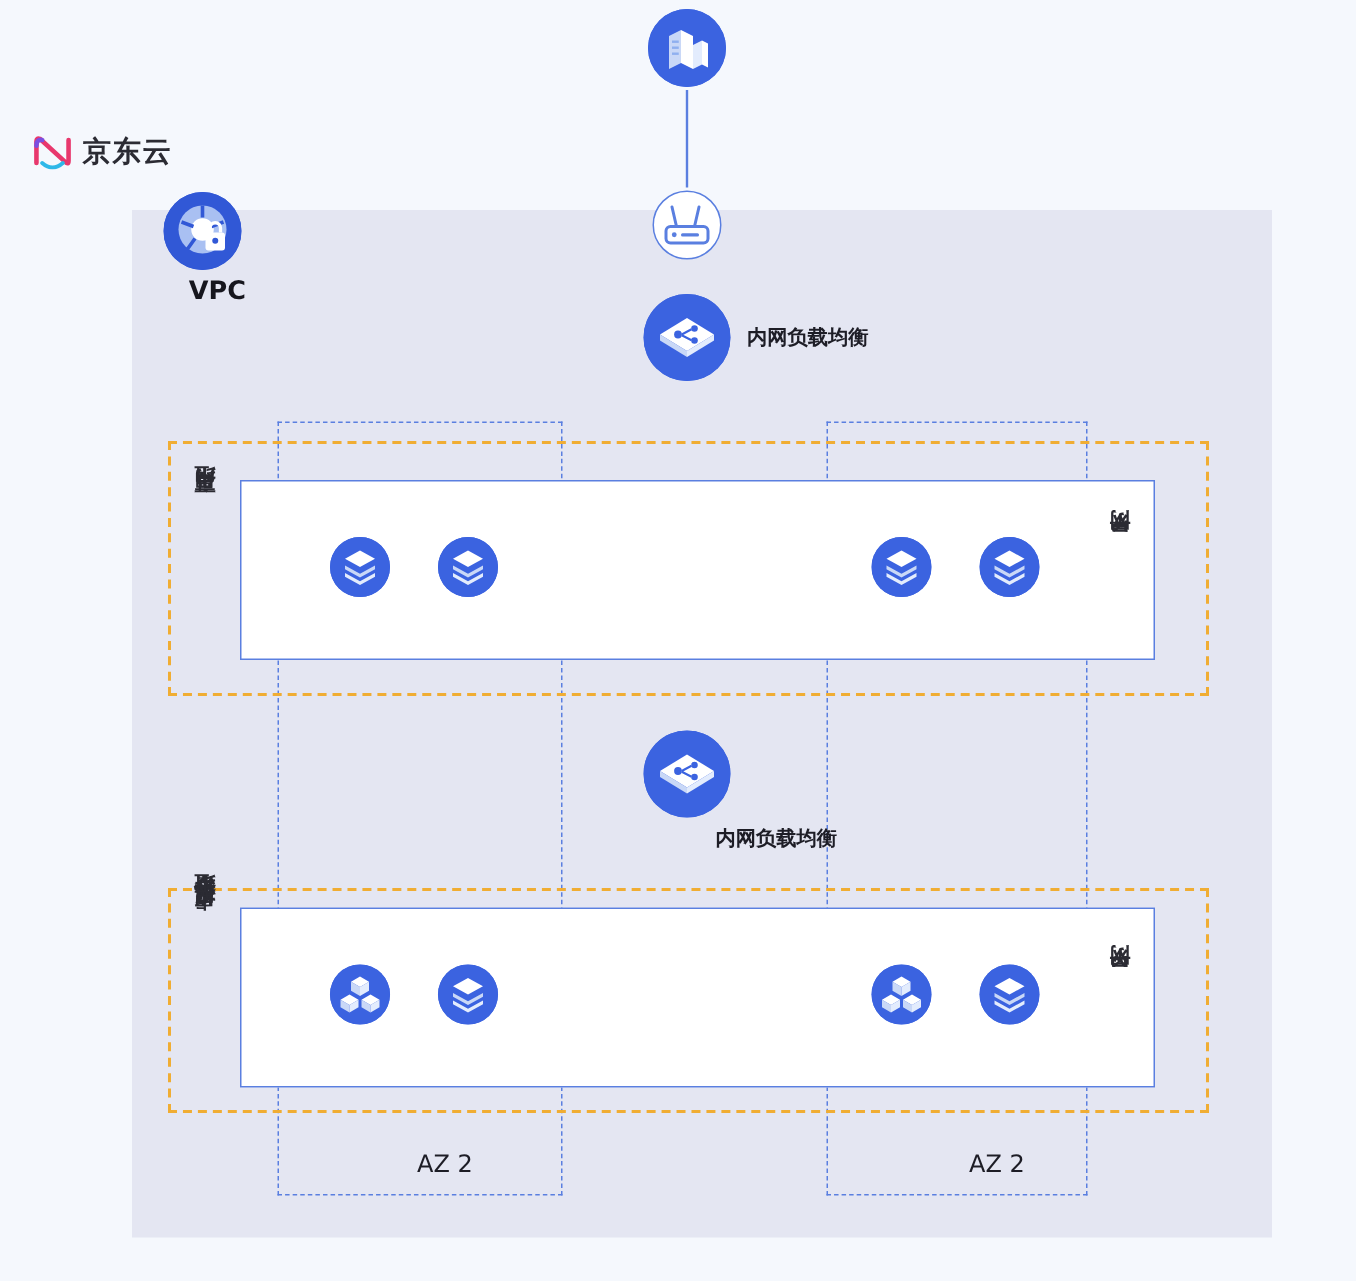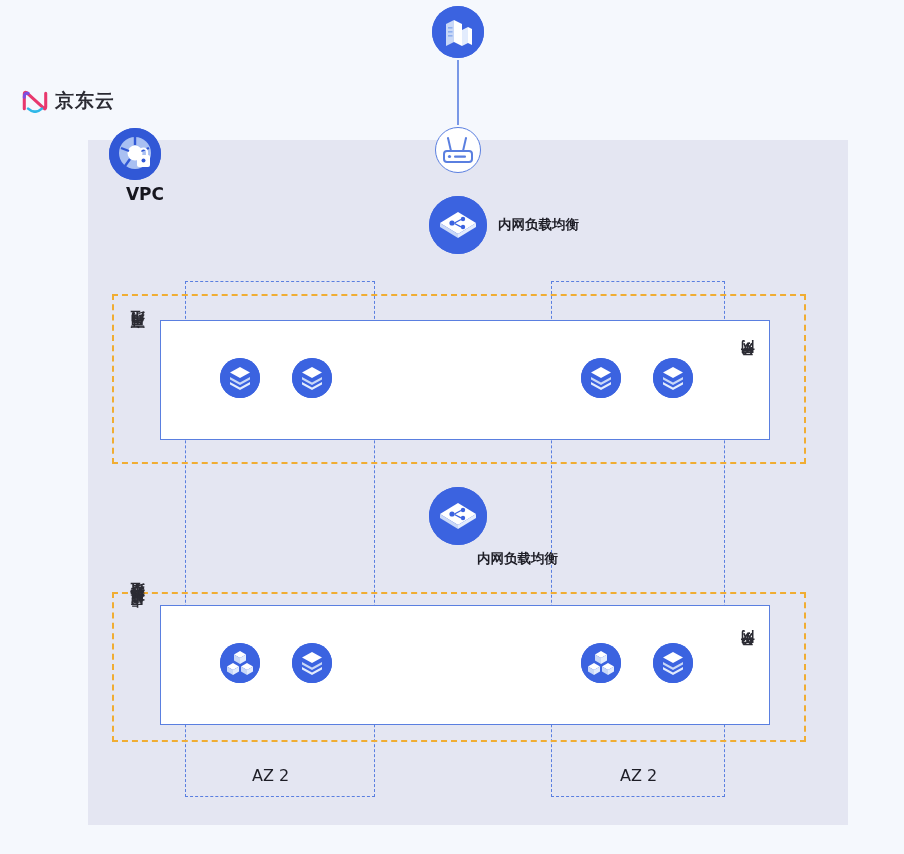--- a/index.html
+++ b/index.html
@@ -43,21 +43,21 @@
   
   .subnet { position: absolute; background: #ffffff; border: 1.5px solid #5a7fe0; }
   .subnet-1 { left: 160px; top: 320px; width: 610px; height: 120px; }
   .subnet-2 { left: 160px; top: 605px; width: 610px; height: 120px; }
 
   
   .az-col { position: absolute; border: 1.6px dashed #5a7fe0; }
   .az-2 { left: 185px; top: 281px; width: 190px; height: 516px; }
   .az-1 { left: 551px; top: 281px; width: 174px; height: 516px; }
   .az-label { position: absolute; font-size: 16px; color: #1d1d26; font-weight: 400;
-              font-family: "DejaVu Sans", sans-serif; }
+              font-family: "DejaVu Sans", sans-serif; margin-left: 26px; }
   .az-label-2 { left: 252px; top: 766px; }
   .az-label-1 { left: 620px; top: 766px; }
 
   
   .node { position: absolute; border-radius: 50%; display: flex;
           align-items: center; justify-content: center; }
   .node-blue { background: #3b63e0; }
   .node-white { background: #ffffff; border: 1.6px solid #5a7fe0; }
 
   .n-internet { left: 432px; top: 6px; width: 52px; height: 52px; }

